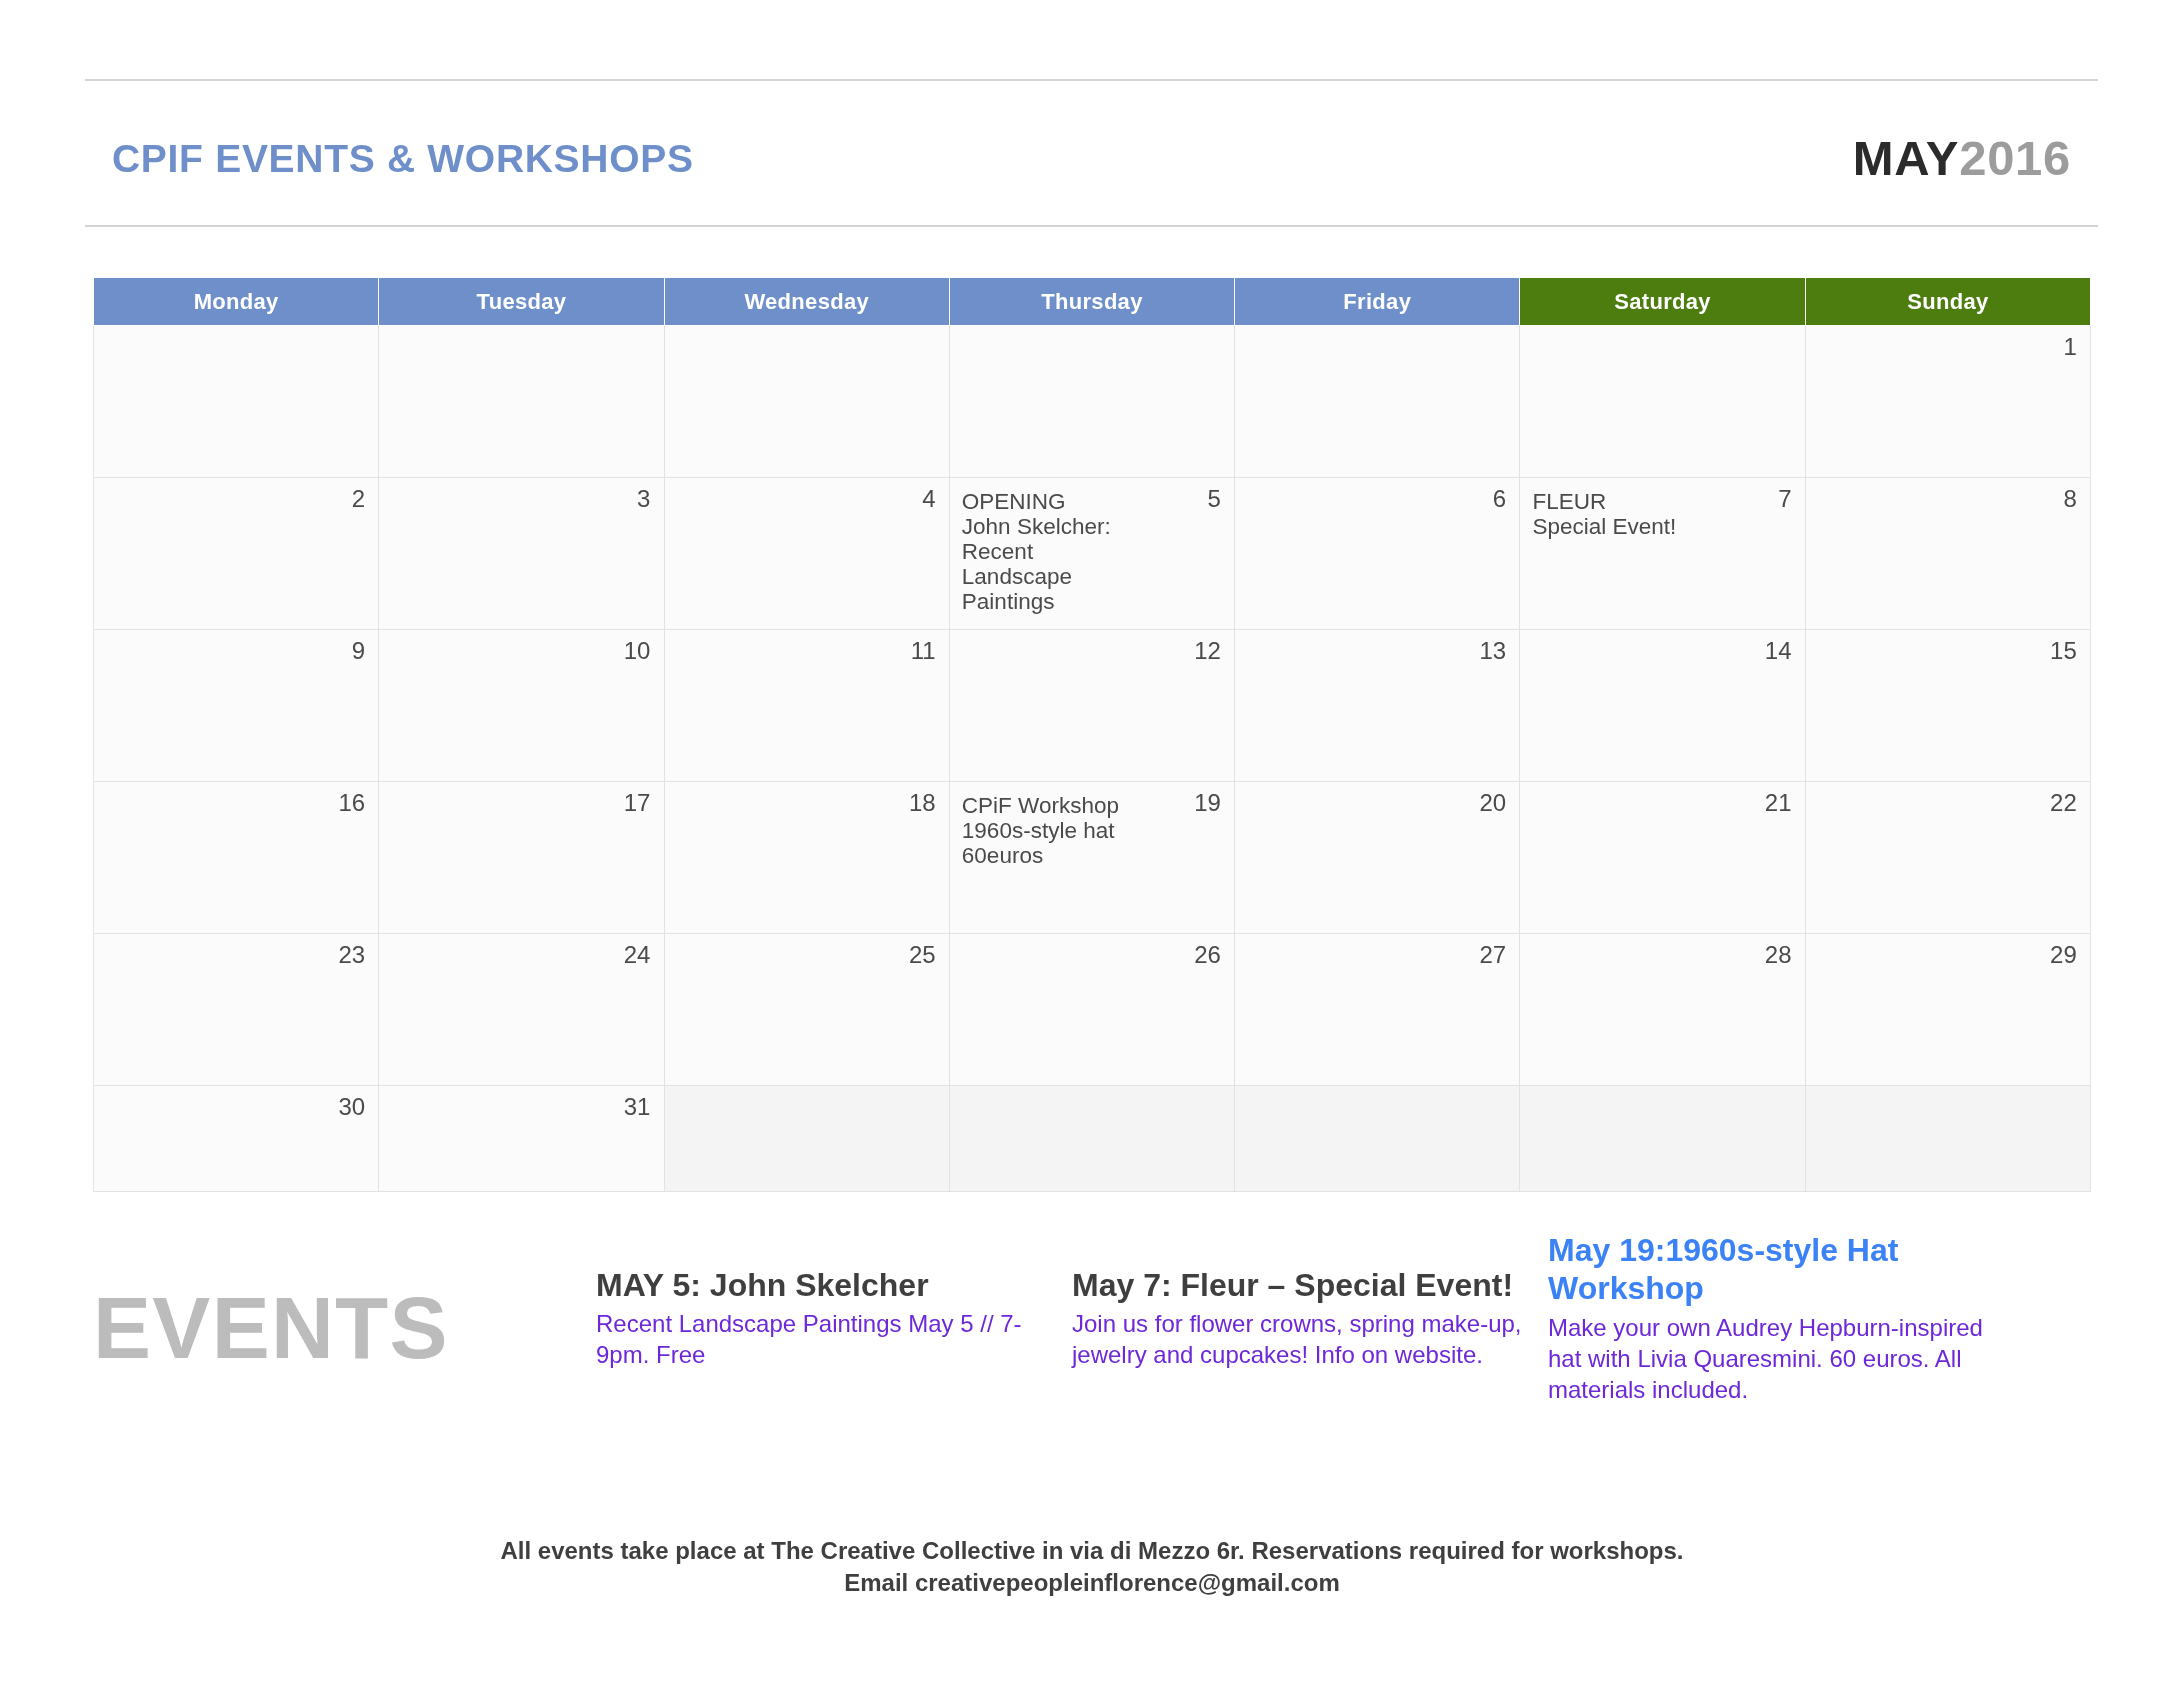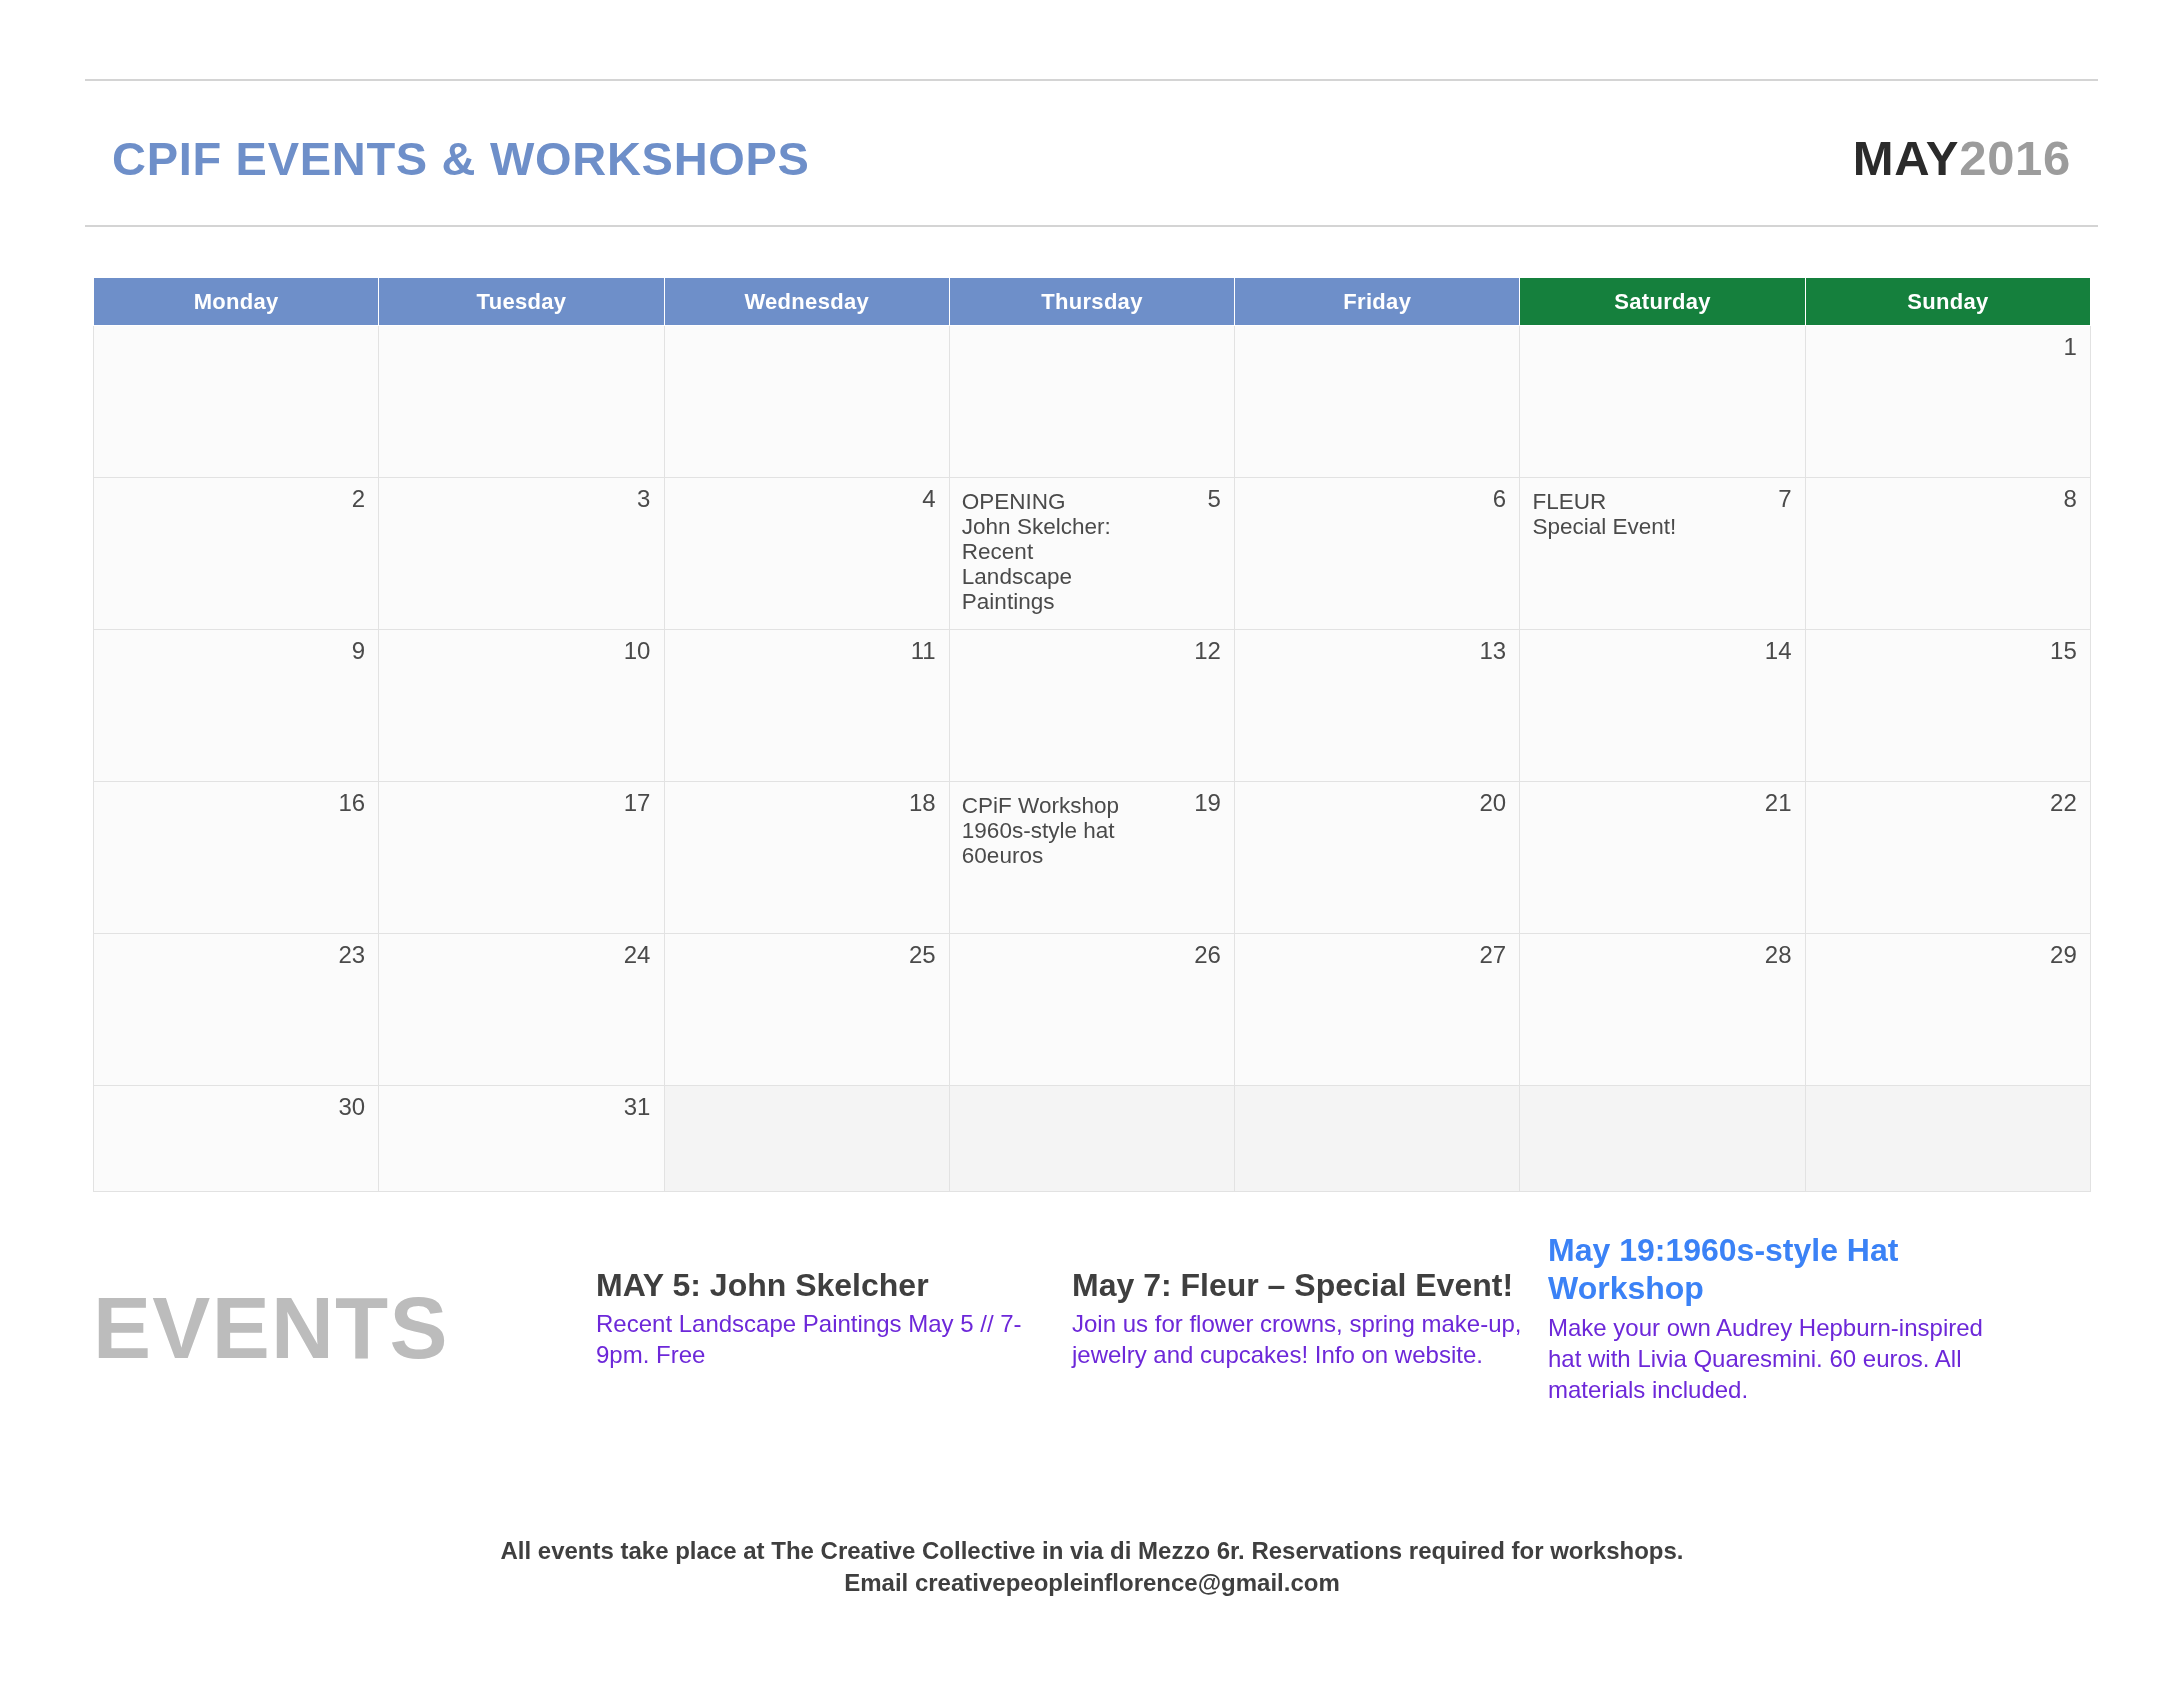--- a/index.html
+++ b/index.html
@@ -44,21 +44,21 @@
     position: absolute;
     left: 112px;
     right: 112px;
     top: 99px;
     height: 119px;
     display: flex;
     align-items: center;
     justify-content: space-between;
   }
   .header-title {
-    font-size: 47px;
+    font-size: 39px;
     font-weight: bold;
     color: #6e8fc9;
     letter-spacing: 0.7px;
     line-height: 1;
   }
   .header-date {
     font-size: 49px;
     font-weight: bold;
     letter-spacing: 0.7px;
     line-height: 1;
@@ -80,21 +80,21 @@
     height: 45px;
     font-size: 22px;
     font-weight: bold;
     color: #ffffff;
     background: #6e8fc9;
     border: 1.3px solid #ffffff;
     letter-spacing: 0.3px;
     margin-left: 16px;
   }
   .calendar th.weekend {
-    background: #15803d;
+    background: #4d7c0f;
     text-align: center;
   }
   .calendar td {
     height: 151px;
     vertical-align: top;
     border: 1.3px solid #e2e2e2;
     background: #fbfbfb;
     padding: 0;
   }
   .cell-inner {

